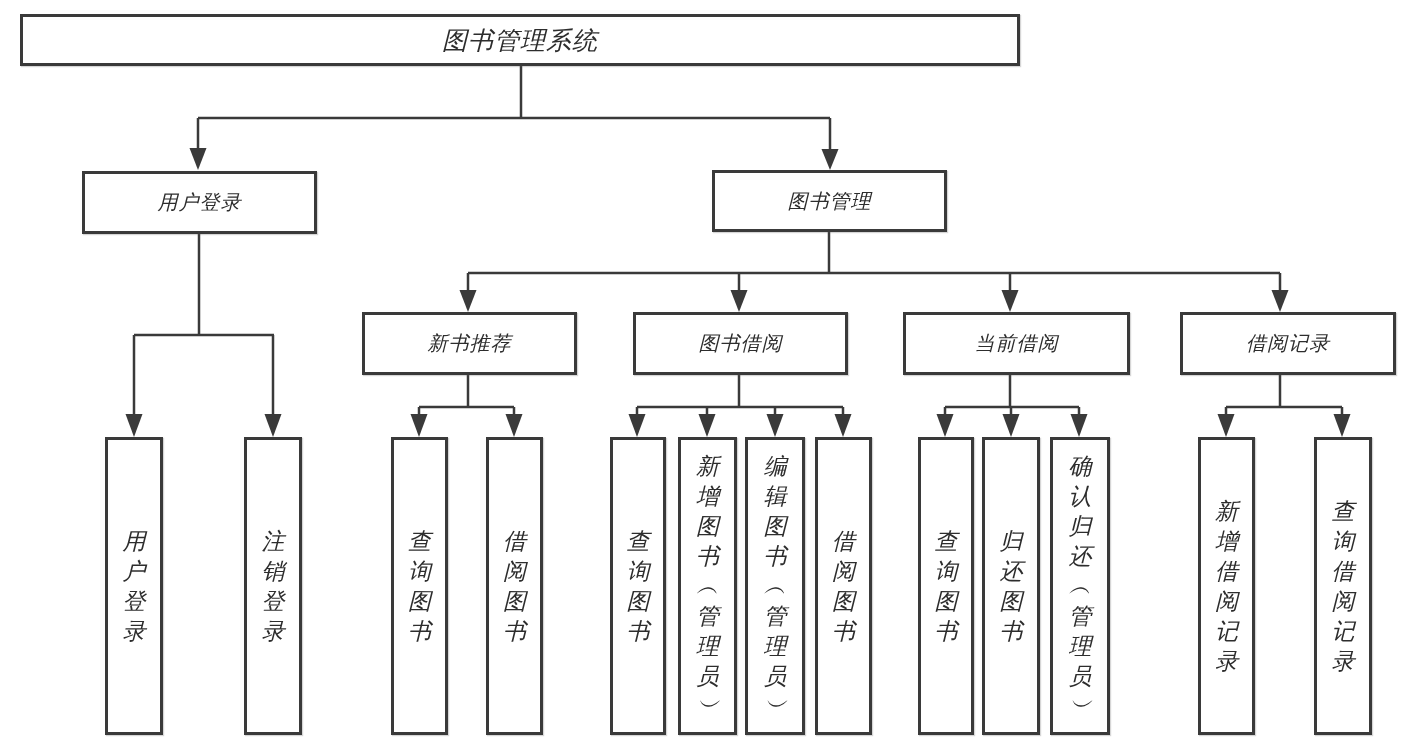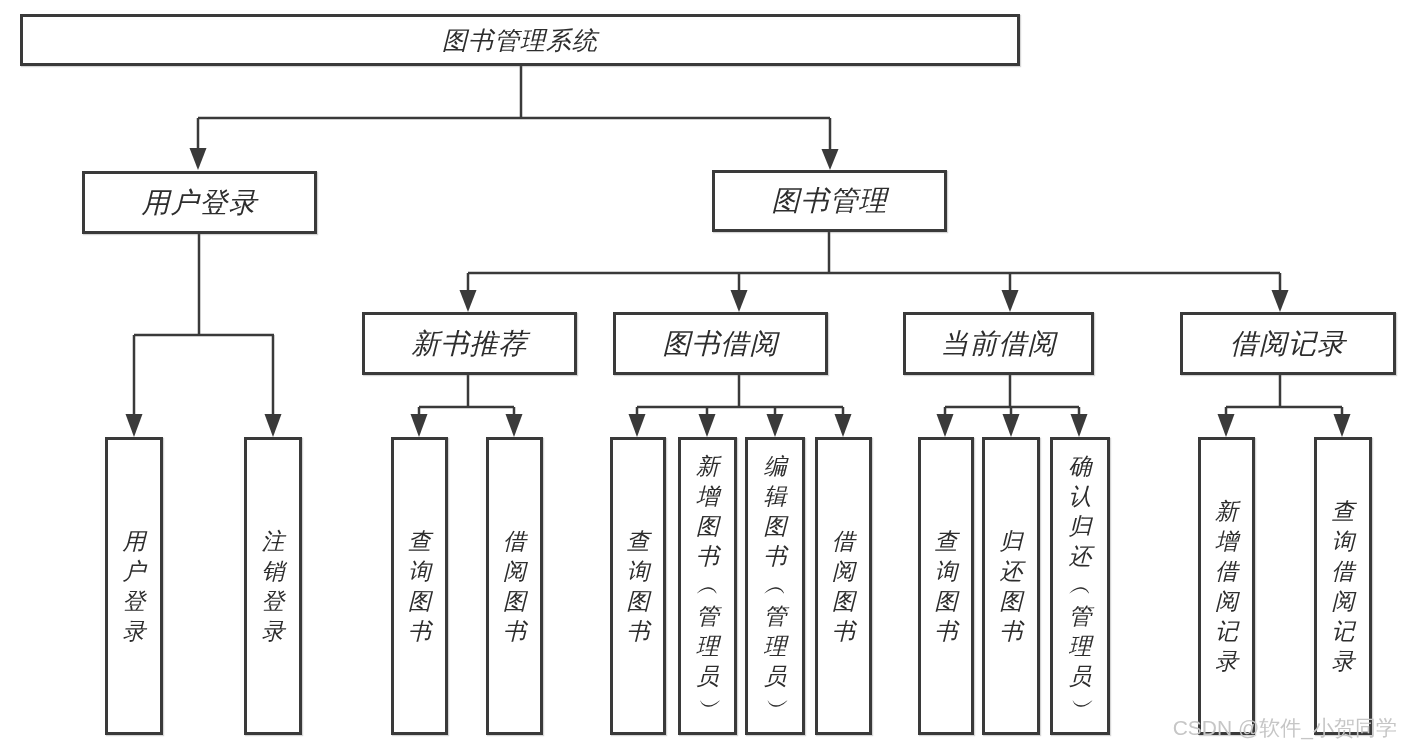--- a/index.html
+++ b/index.html
@@ -32,21 +32,21 @@
     background: #fff;
     border: 3px solid var(--line-color);
     display: flex;
     align-items: center;
     justify-content: center;
     color: var(--text-color);
     box-shadow: 1px 1px 1px rgba(90,90,90,0.25);
     font-style: italic;
   }
   .root-box  { font-size: 25px; letter-spacing: 1px; }
-  .hlabel    { font-size: 28px; letter-spacing: 1px; text-align: center; }
+  .hlabel    { font-size: 20px; letter-spacing: 1px; text-align: center; }
   .leaf {
     font-size: 23px;
     flex-direction: column;
     gap: 7px;
   }
   .leaf .vchar { line-height: 1; display: block; }
   .watermark {
     position: absolute;
     right: 8px;
     top: 714px;
@@ -136,22 +136,22 @@
       <polygon points="1333.5,414 1350.5,414 1342,437"></polygon>
     </g>
   </svg>
 
   <div class="box root-box" style="left:20px;top:14px;width:1000px;height:52px">图书管理系统</div>
 
   <div class="box hlabel" style="left:82px;top:171px;width:235px;height:63px">用户登录</div>
   <div class="box hlabel" style="left:712px;top:170px;width:235px;height:62px">图书管理</div>
 
   <div class="box hlabel" style="left:362px;top:312px;width:215px;height:63px">新书推荐</div>
-  <div class="box hlabel" style="left:613px;top:312px;width:215px;height:63px">图书借阅</div>
-  <div class="box hlabel" style="left:903px;top:312px;width:191px;height:63px">当前借阅</div>
+  <div class="box hlabel" style="left:633px;top:312px;width:215px;height:63px">图书借阅</div>
+  <div class="box hlabel" style="left:903px;top:312px;width:227px;height:63px">当前借阅</div>
   <div class="box hlabel" style="left:1180px;top:312px;width:216px;height:63px">借阅记录</div>
 
   <div class="box leaf vtext" style="left:105px;top:437px;width:58px;height:298px">
       <span class="vchar">用</span>
       <span class="vchar">户</span>
       <span class="vchar">登</span>
       <span class="vchar">录</span>
     </div>
   <div class="box leaf vtext" style="left:244px;top:437px;width:58px;height:298px">
       <span class="vchar">注</span>
@@ -242,15 +242,14 @@
     </div>
   <div class="box leaf vtext" style="left:1314px;top:437px;width:58px;height:298px">
       <span class="vchar">查</span>
       <span class="vchar">询</span>
       <span class="vchar">借</span>
       <span class="vchar">阅</span>
       <span class="vchar">记</span>
       <span class="vchar">录</span>
     </div>
 
-  <div class="watermark">CSDN @软件_小贺同学</div>
 
 </div>
 
 </body></html>

